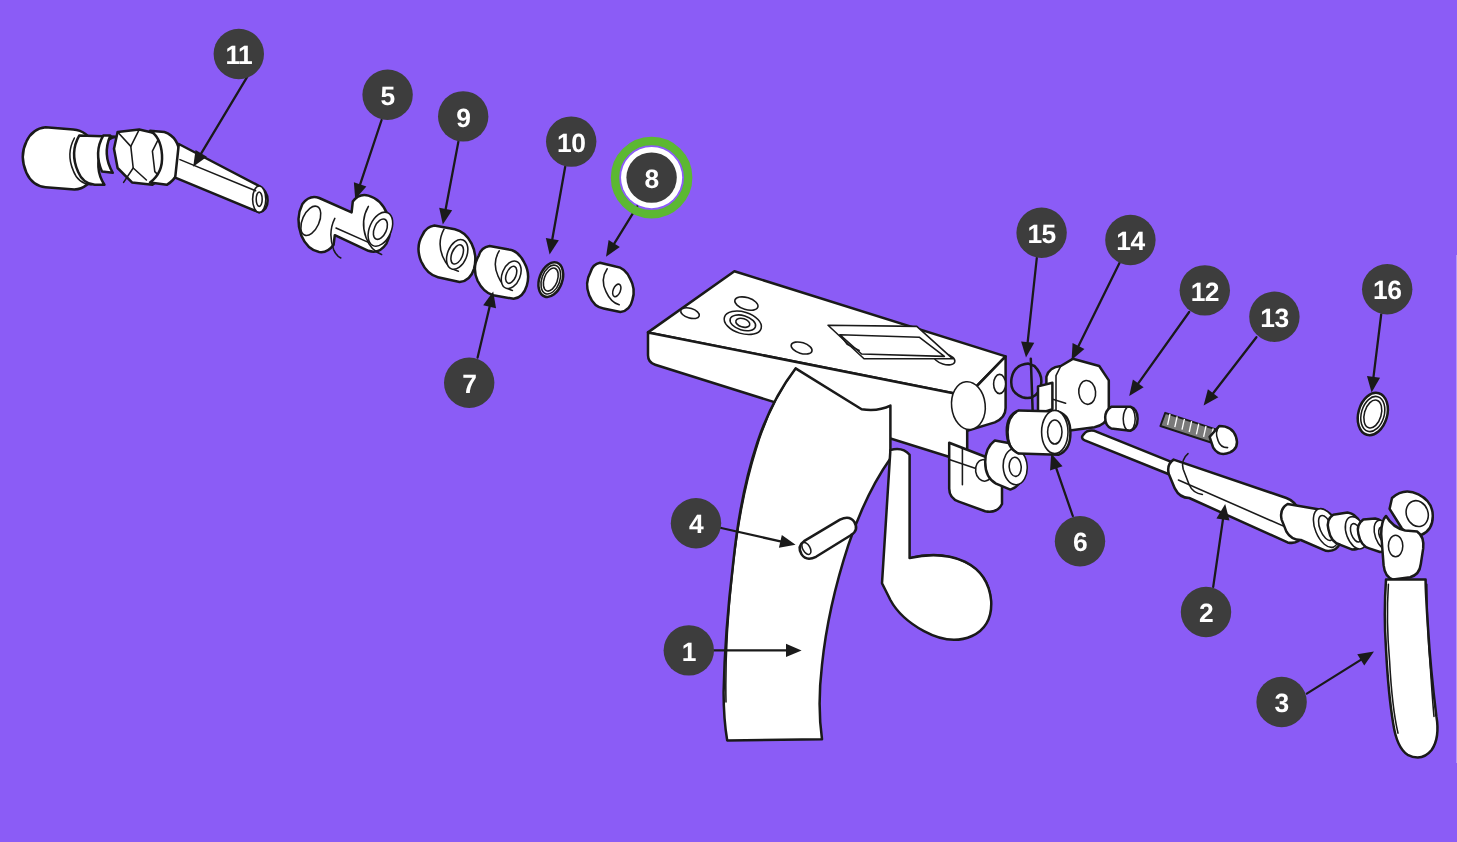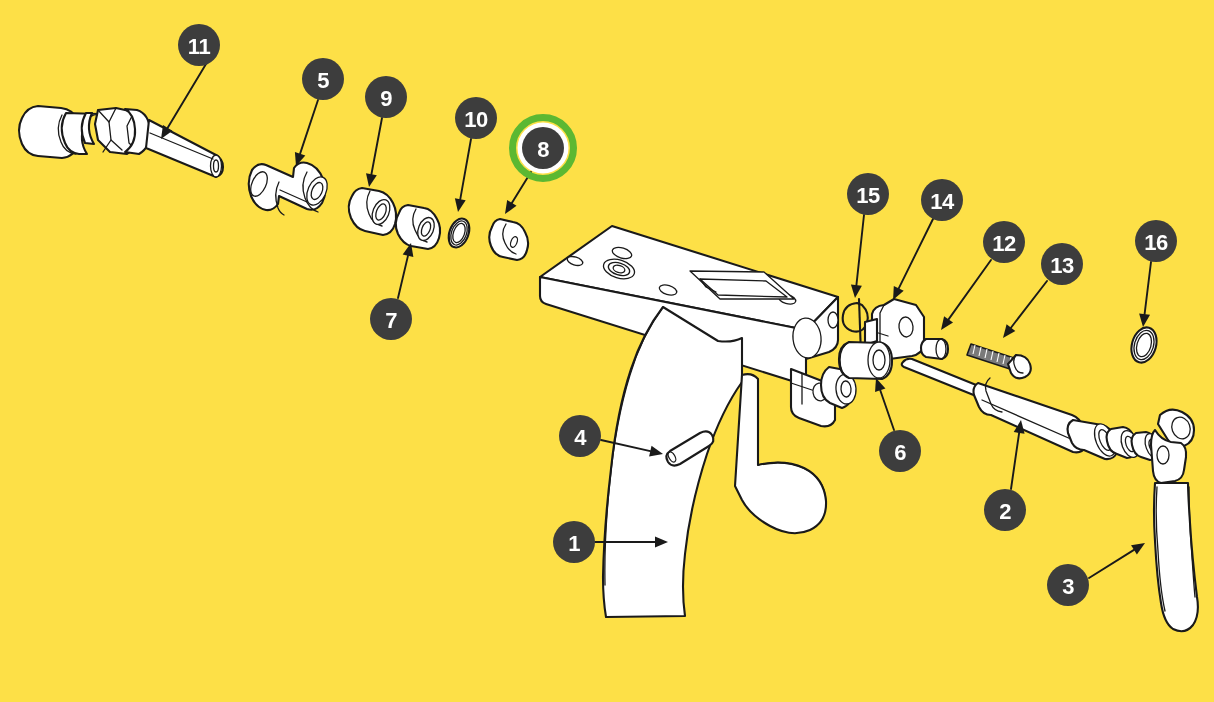--- a/index.html
+++ b/index.html
@@ -11,21 +11,21 @@
   body {
     font-family: "Liberation Sans", sans-serif;
     width: 1214px;
     height: 702px;
     overflow: hidden;
   }
   #diagram-root {
     position: relative;
     width: 1214px;
     height: 702px;
-    background: #fde047;
+    background: #8b5cf6;
   }
   svg#parts-svg {
     position: absolute;
     left: 0;
     top: 0;
     width: 1214px;
     height: 702px;
     display: block;
   }
   .part-line {

